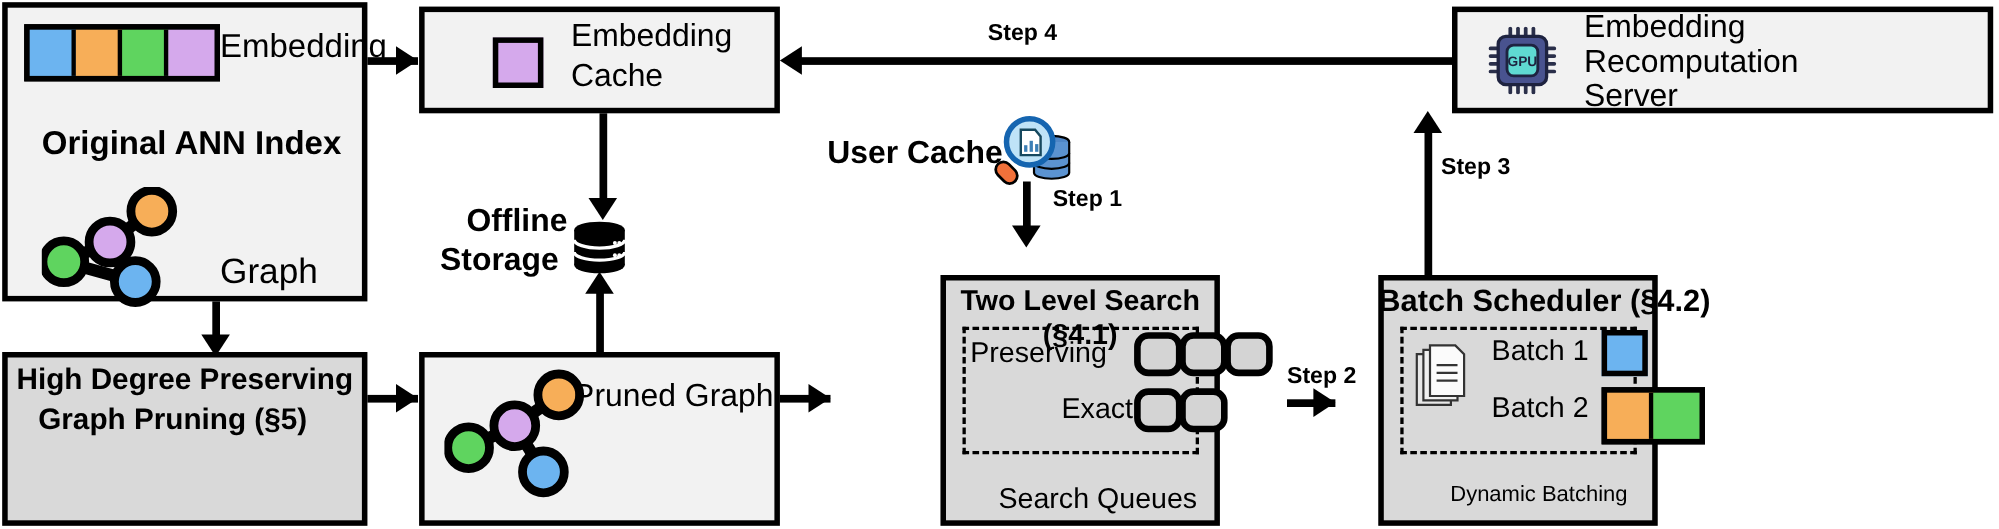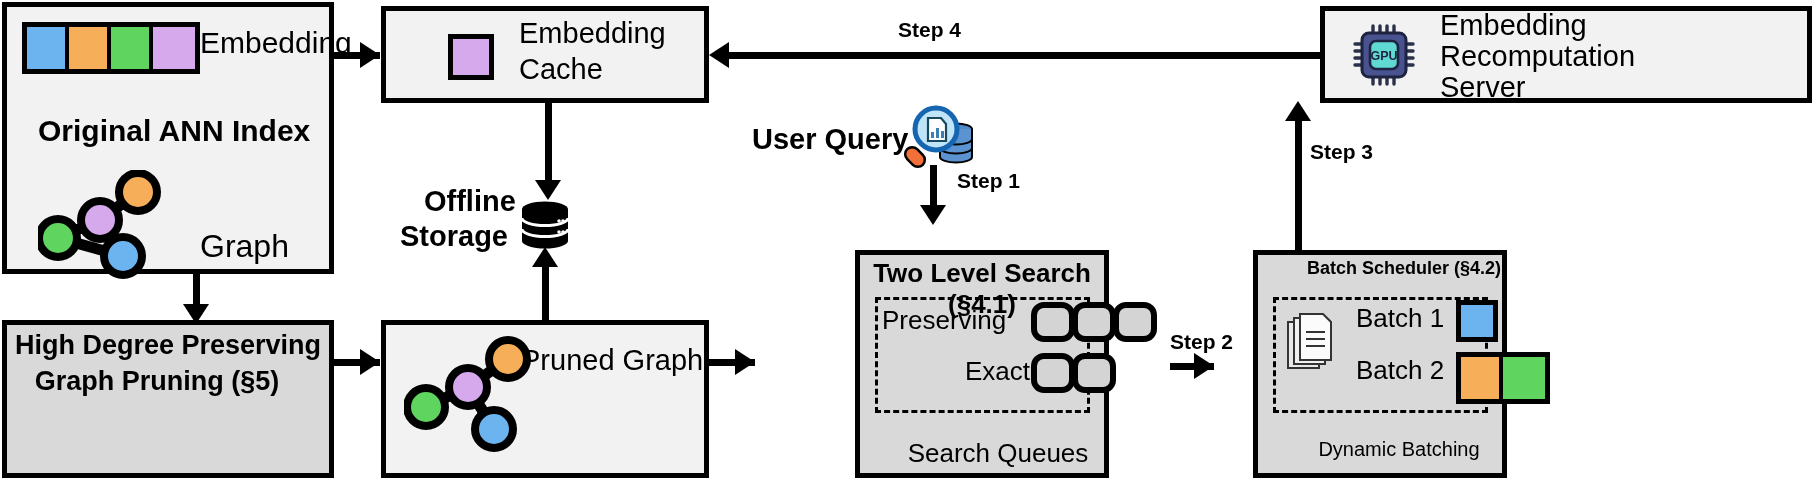--- a/index.html
+++ b/index.html
@@ -124,21 +124,21 @@
   <circle cx="104" cy="24" r="19" fill="#F7AE58" stroke="#000" stroke-width="8"></circle>
   <circle cx="64" cy="52" r="19" fill="#D5A9EC" stroke="#000" stroke-width="8"></circle>
   <circle cx="22" cy="72" r="19" fill="#5FD45F" stroke="#000" stroke-width="8"></circle>
   <circle cx="90" cy="94" r="19" fill="#6CB4F0" stroke="#000" stroke-width="8"></circle>
 </svg>
 <div class="lbl" style="left:521px; top:344px; font-size:29px;">Pruned Graph</div>
 
 <div class="hline" style="left:709px; top:359px; width:46px;"></div>
 <div class="ar-r" style="left:735px; top:349px;"></div>
 
-<div class="lbl" style="left:752px; top:123px; font-size:29px; font-weight:bold;">User Query</div>
+<div class="lbl" style="left:752px; top:123px; font-size:29px; font-weight:bold;">User Cache</div>
 
 <svg style="position:absolute; left:903px; top:105px;" width="74" height="66" viewBox="0 0 74 66">
 
   <g transform="translate(36,18)">
     <ellipse cx="17" cy="6" rx="16" ry="5.5" fill="#4F86C6" stroke="#000" stroke-width="2"></ellipse>
     <path d="M1,6 L1,34 a16,5.5 0 0 0 32,0 L33,6" fill="#5B93D1" stroke="#000" stroke-width="2"></path>
     <path d="M1,16 a16,5.5 0 0 0 32,0" fill="none" stroke="#000" stroke-width="2"></path>
     <path d="M1,25 a16,5.5 0 0 0 32,0" fill="none" stroke="#000" stroke-width="2"></path>
   </g>
 
@@ -172,21 +172,21 @@
 <div class="qbox" style="left:1072px; top:353px; width:44px; height:40px;"></div>
 
 <div class="title-c" style="left:855px; top:438px; width:254px; font-size:26px;padding-left:32px;">Search Queues</div>
 
 <div class="hline" style="left:1170px; top:363px; width:44px;"></div>
 <div class="ar-r" style="left:1194px; top:353px;"></div>
 <div class="steplbl" style="left:1170px; top:330px;">Step 2</div>
 
 <div class="box gray" style="left:1253px; top:250px; width:254px; height:228px;">
 </div>
-<div class="title-c" style="left:1253px; top:258px; width:302px; font-size:18px; font-weight:bold;">Batch Scheduler (§4.2)</div>
+<div class="title-c" style="left:1253px; top:258px; width:302px; font-size:28px; font-weight:bold;">Batch Scheduler (§4.2)</div>
 
 <div class="dashed" style="left:1273px; top:297px; width:215px; height:116px;"></div>
 
 <svg style="position:absolute; left:1285px; top:312px;" width="56" height="62" viewBox="0 0 56 62">
   <path d="M3,10 L26,10 L34,18 L34,56 L3,56 Z" fill="#e8e8e8" stroke="#333" stroke-width="2"></path>
   <path d="M9,6 L32,6 L40,14 L40,52 L9,52 Z" fill="#f0f0f0" stroke="#333" stroke-width="2"></path>
   <path d="M15,2 L38,2 L46,10 L46,48 L15,48 Z" fill="#fbfbfb" stroke="#333" stroke-width="2"></path>
   <line x1="21" y1="20" x2="40" y2="20" stroke="#333" stroke-width="2"></line>
   <line x1="21" y1="27" x2="40" y2="27" stroke="#333" stroke-width="2"></line>
   <line x1="21" y1="34" x2="40" y2="34" stroke="#333" stroke-width="2"></line>

